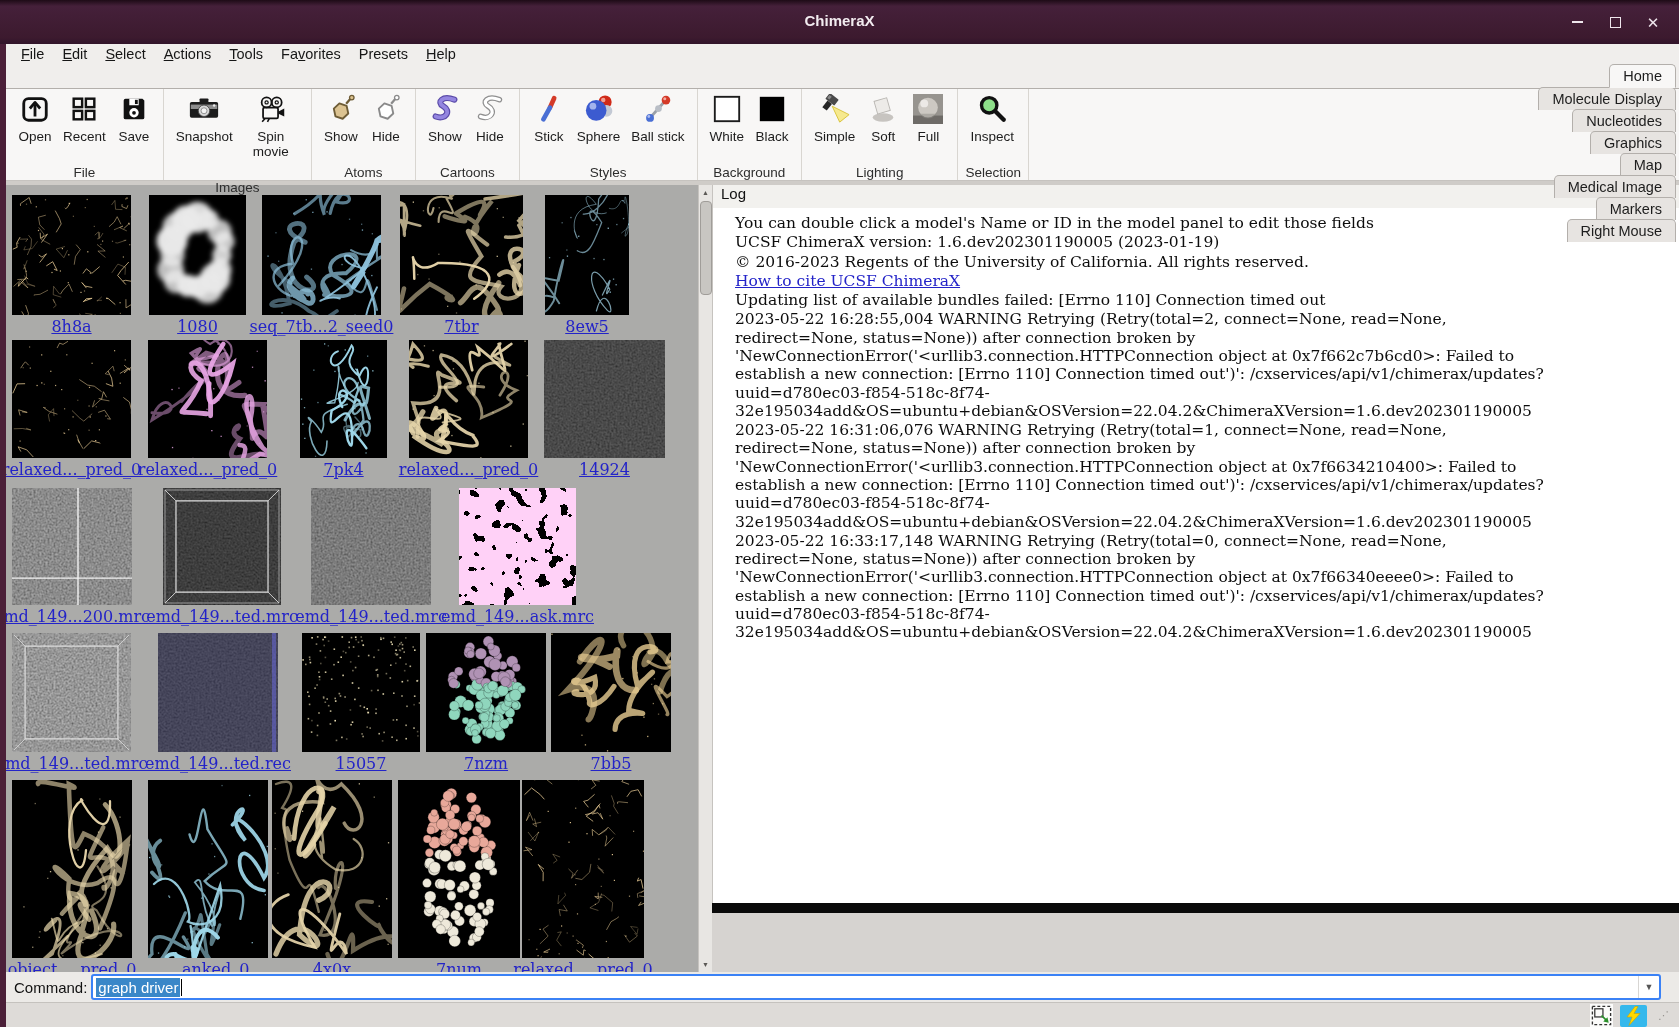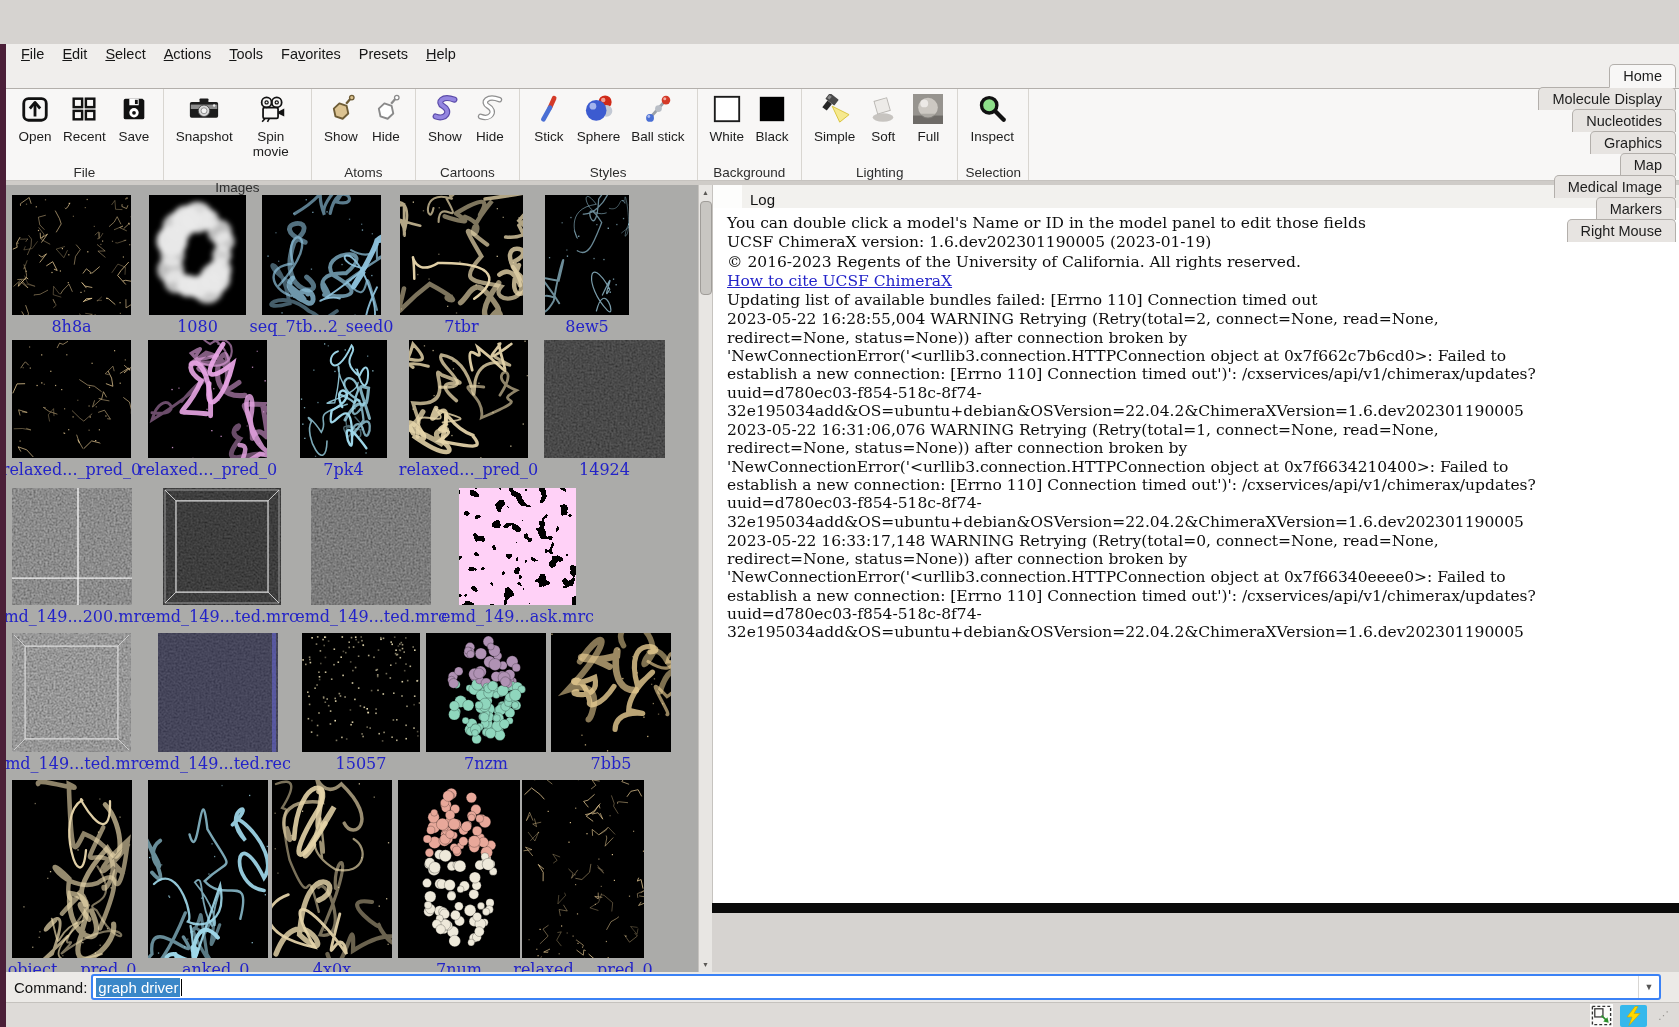--- a/index.html
+++ b/index.html
@@ -37,40 +37,40 @@
   .tb-btn svg{width:30px;height:30px;margin-bottom:2px;}
   .tb-btn .tb-label{text-align:center;max-width:56px;}
   .tb-caption{text-align:center;font-size:13.5px;color:#2d2d2d;padding:0 0 4px;}
   .ribbon-gap{position:absolute;top:180px;left:6px;right:0;height:5px;background:#cfccc8;}
   
   .thumbpanel{position:absolute;left:6px;top:185px;width:692px;height:787px;background:#ababa9;overflow:hidden;}
   .thumb{position:absolute;background:#000;}
   .thumb svg{display:block;}
   .thumb-label{position:absolute;transform:translateX(-50%);
                font-family:"DejaVu Serif","Liberation Serif",serif;font-size:16px;
-               color:#2323c8;white-space:nowrap;cursor:pointer;}
+               color:#2323c8;text-decoration:underline;white-space:nowrap;cursor:pointer;}
   
   .vscroll{position:absolute;left:698px;top:185px;width:13px;height:787px;background:#e8e6e3;
            border-left:1px solid #c6c3bf;}
   .sb-arr{position:absolute;left:0;width:13px;height:13px;color:#5a5855;font-size:7px;
           text-align:center;line-height:13px;}
   .sb-arr.up{top:1px;} .sb-arr.down{bottom:1px;}
   .sb-thumb{position:absolute;left:1px;width:10px;top:16px;height:92px;background:#c8c6c2;
             border:1px solid #a09d99;border-radius:4px;}
   
   .logpanel{position:absolute;left:712px;top:185px;width:967px;height:718px;background:#fdfdfc;
             border-left:1px solid #c6c3bf;}
-  .log-header{height:23px;background:#f2f1ee;display:flex;align-items:flex-end;padding:0 8px;
-              font-size:15px;color:#111;margin-left:29px;}
+  .log-header{height:23px;background:#f2f1ee;display:flex;align-items:flex-start;padding:0 8px;
+              font-size:15px;color:#111;}
   .log-icons{margin-left:auto;display:flex;gap:5px;align-items:center;}
   .log-icons svg{width:14px;height:14px;display:block;}
   .log-body{position:absolute;top:23px;left:0;right:0;bottom:0;background:#fff;
             padding:6px 118px 0 6px;font-family:"DejaVu Serif","Liberation Serif",serif;
             font-size:15.5px;line-height:1.18;color:#0d0d0d;overflow:hidden;}
-  .log-line{overflow-wrap:anywhere;margin:0 8px 1px;}
+  .log-line{overflow-wrap:anywhere;margin:0 16px 1px;}
   .log-line.link{color:#2323c8;text-decoration:underline;display:inline-block;cursor:pointer;}
   .blackstrip{position:absolute;left:712px;top:903px;width:967px;height:10px;background:#0a0a0a;}
   
   .commandbar{position:absolute;left:6px;right:0;top:972px;height:30px;background:#eceae7;
               display:flex;align-items:center;padding:0 18px 0 8px;}
   .cmd-label{font-size:15px;color:#111;margin-right:4px;white-space:nowrap;}
   .cmd-input{flex:1;height:22px;background:#fff;border:2px solid #3b82f6;border-radius:3px;
              display:flex;align-items:center;padding:0 24px 0 3px;position:relative;font-size:15px;}
   .cmd-selected{background:#3a87c8;color:#fff;padding:1px 2px;white-space:pre;}
   .caret{width:1px;height:17px;background:#000;margin-left:1px;}
@@ -82,20 +82,32 @@
              padding-right:10px;gap:7px;}
   .status-btn{background:none;border:none;padding:0;display:block;}
   .status-btn svg{display:block;}
   .grip{color:#95938f;font-size:11px;margin-left:4px;}
 </style>
 </head>
 <body>
 
 <div class="window">
 
+  <div class="titlebar">
+    <span class="title-text">ChimeraX</span>
+    <div class="win-controls">
+        <span class="wc">
+          <span style="display:inline-block;width:11px;height:2px;background:#eee6ec"></span>
+        </span>
+        <span class="wc">
+          <span style="display:inline-block;width:9px;height:9px;border:1.5px solid #eee6ec"></span>
+        </span>
+        <span class="wc">✕</span>
+      </div>
+  </div>
 
   <div class="left-edge"></div>
 
   <div class="menubar">
       <span class="menu-item"><u>F</u>ile</span>
       <span class="menu-item"><u>E</u>dit</span>
       <span class="menu-item"><u>S</u>elect</span>
       <span class="menu-item"><u>A</u>ctions</span>
       <span class="menu-item"><u>T</u>ools</span>
       <span class="menu-item">Fa<u>v</u>orites</span>

